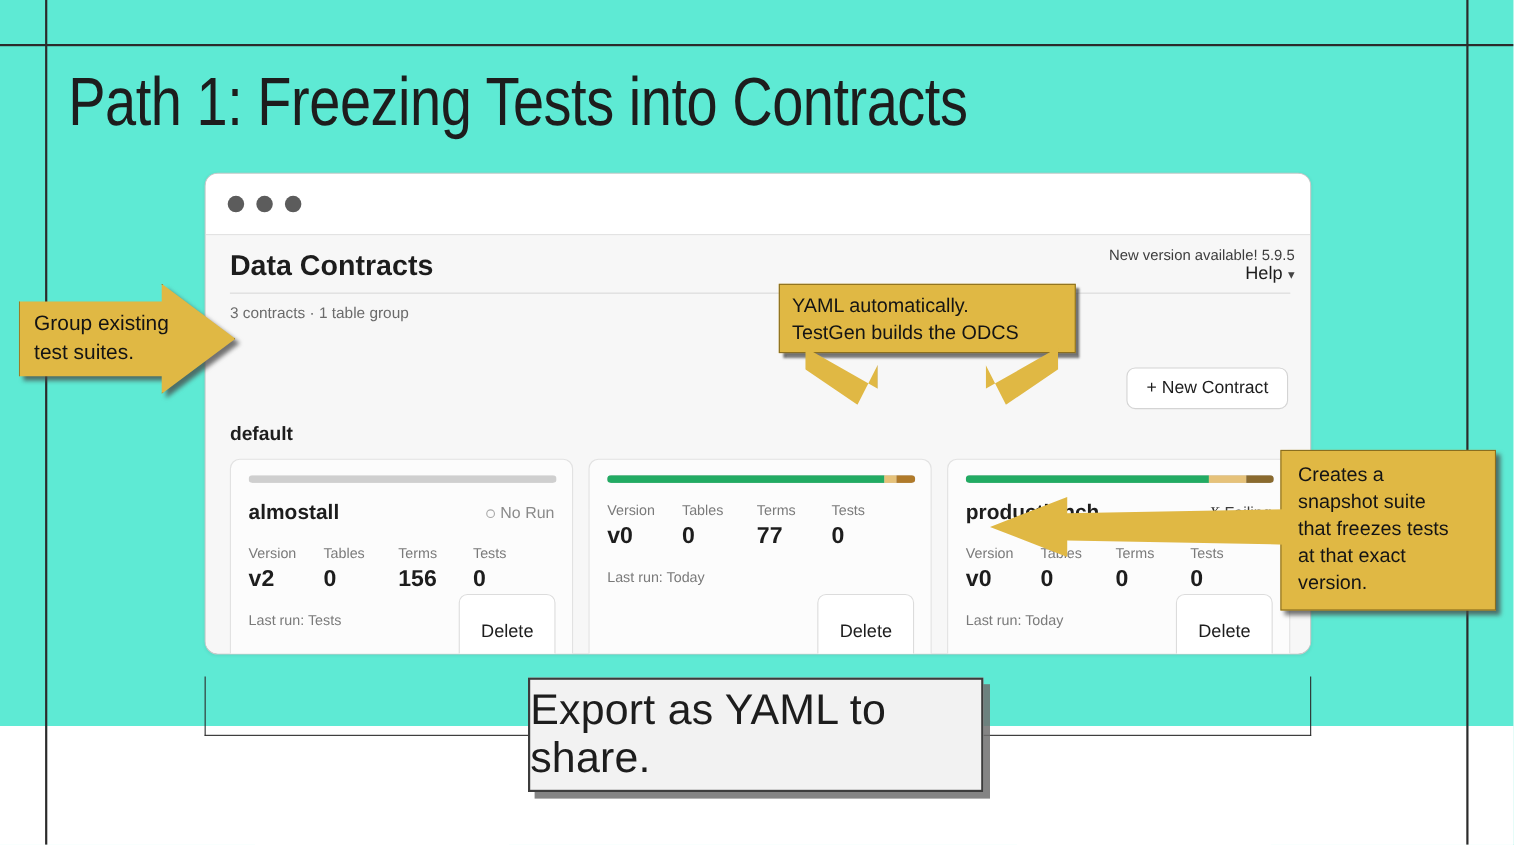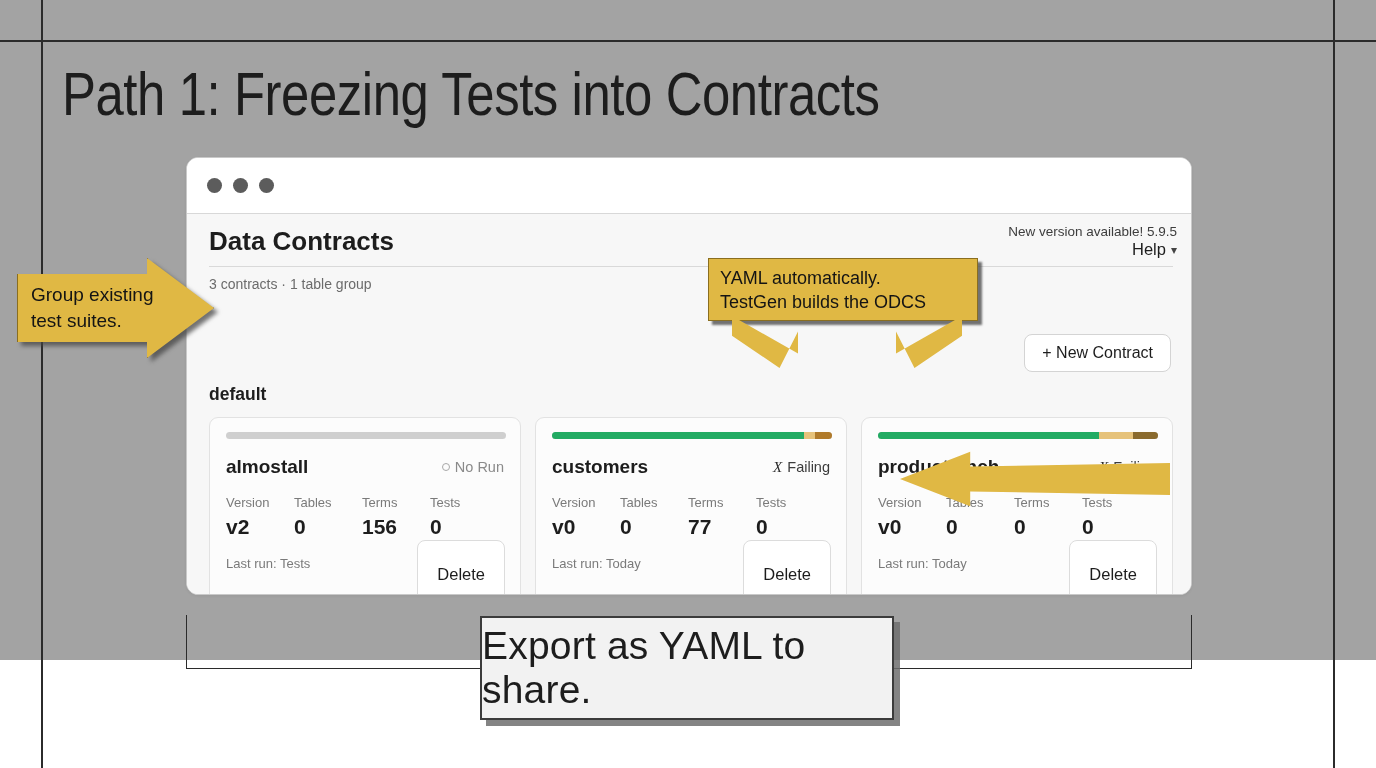--- a/index.html
+++ b/index.html
@@ -5,21 +5,21 @@
   * { box-sizing: border-box; margin: 0; padding: 0; }
   html, body {
     width: 1376px; height: 768px;
     background: #ffffff;
     font-family: "Liberation Sans", sans-serif;
     overflow: hidden;
   }
   #page {
     position: relative;
     width: 1376px; height: 660px;
-    background: #a3a3a3;
+    background: #5eead4;
   }
 
   
   .guide { position: absolute; background: #2b2b2b; }
   .guide-h-top { left: 0; top: 40px; width: 1376px; height: 1.6px; }
   .guide-v-left { left: 41px; top: 0; width: 1.6px; height: 768px; }
   .guide-v-right { left: 1333px; top: 0; width: 1.6px; height: 768px; }
 
   
   .slide-title {
@@ -359,27 +359,20 @@
               </div>
             </div>
             <div class="lastrun">Last run: Tests</div>
             <div class="delete-btn">Delete</div>
           </div>
           <div class="card">
             <div class="bar">
               <div class="seg" style="width: 90%; background: rgb(34, 171, 99);"></div>
               <div class="seg" style="width: 4%; background: rgb(230, 194, 122);"></div>
               <div class="seg" style="width: 6%; background: rgb(176, 122, 42);"></div>
-            </div>
-            <div class="card-head">
-              <div class="card-name">customers</div>
-              <div class="status">
-                <span class="status-ico-x">X</span>
-                <span>Failing</span>
-              </div>
             </div>
             <div class="metrics">
               <div class="metric">
                 <div class="lbl">Version</div>
                 <div class="val">v0</div>
               </div>
               <div class="metric">
                 <div class="lbl">Tables</div>
                 <div class="val">0</div>
               </div>
@@ -447,18 +440,28 @@
     <div class="callout-text">
       <div>YAML automatically.</div>
       <div>TestGen builds the ODCS</div>
     </div>
     <div class="darrow a1"></div>
     <div class="darrow a2"></div>
   </div>
 
   <div id="arrow-tail"></div>
 
+  <div id="callout-right">
+    <div class="shape"></div>
+    <div class="callout-text">
+      <div>Creates a</div>
+      <div>snapshot suite</div>
+      <div>that freezes tests</div>
+      <div>at that exact</div>
+      <div>version.</div>
+    </div>
+  </div>
 
   <div id="bottom-box">
     <div class="bb-text">Export as YAML to share.</div>
   </div>
 
 </div>
 
 </body></html>

